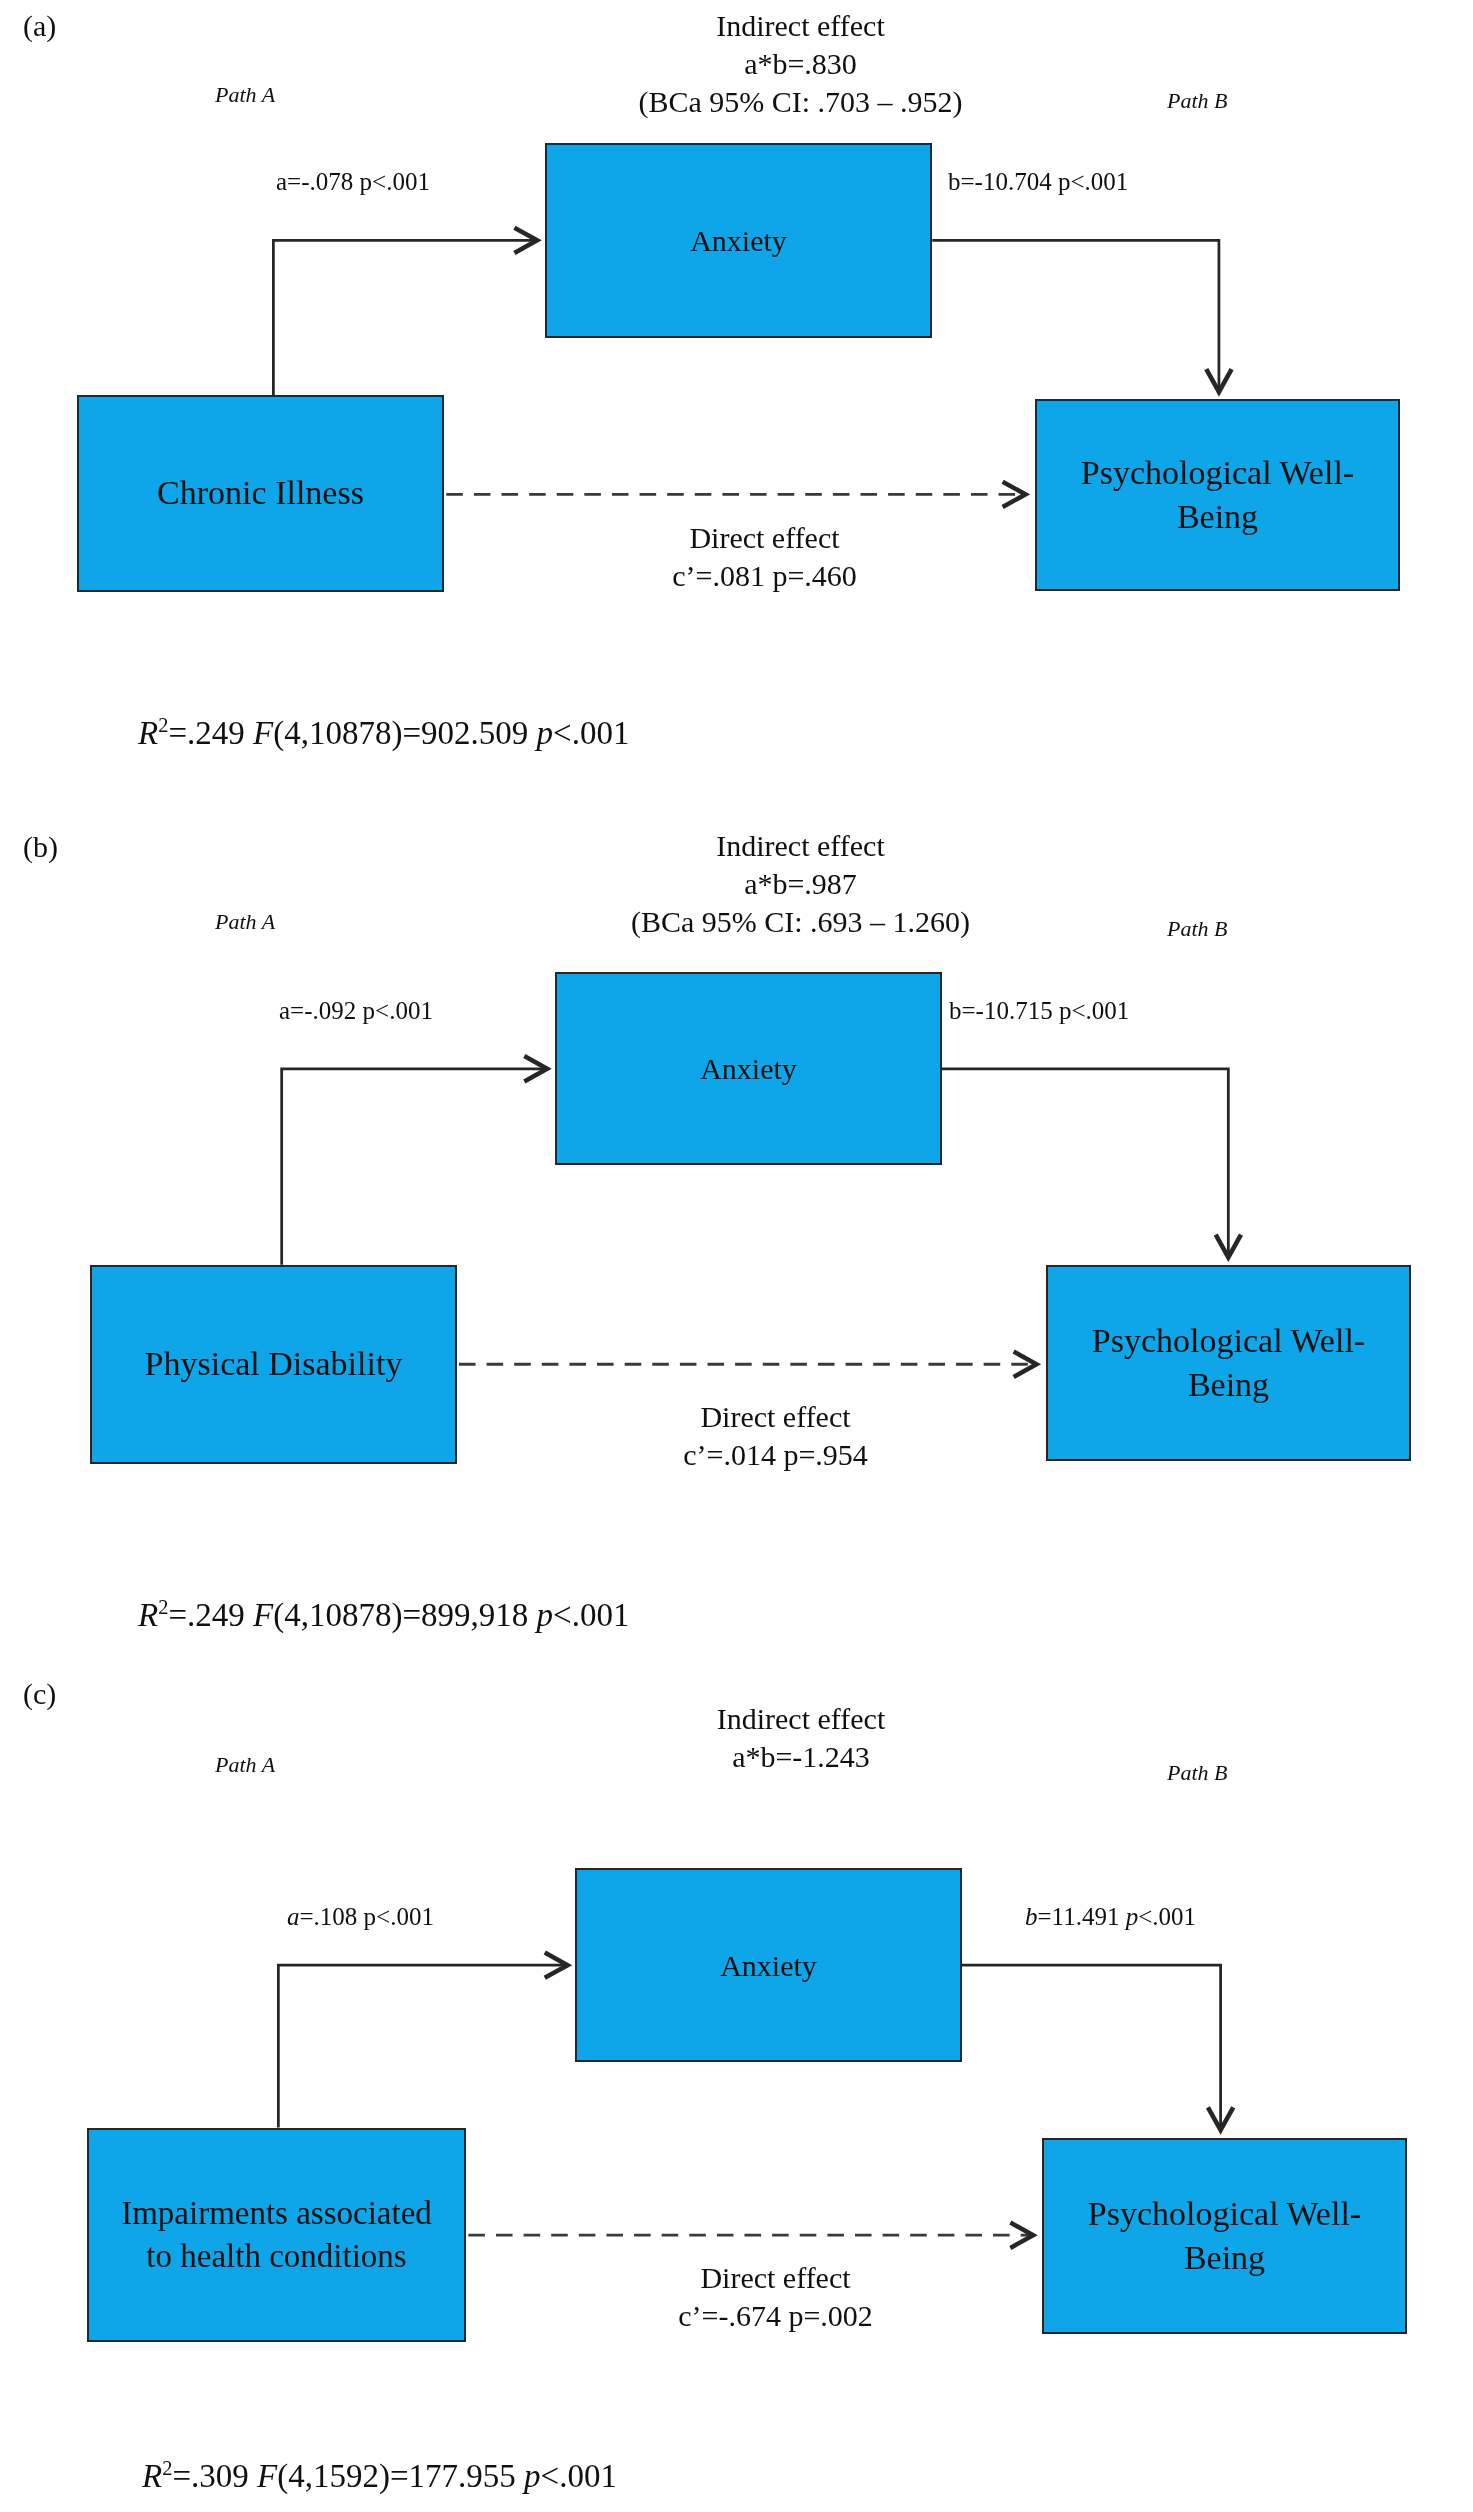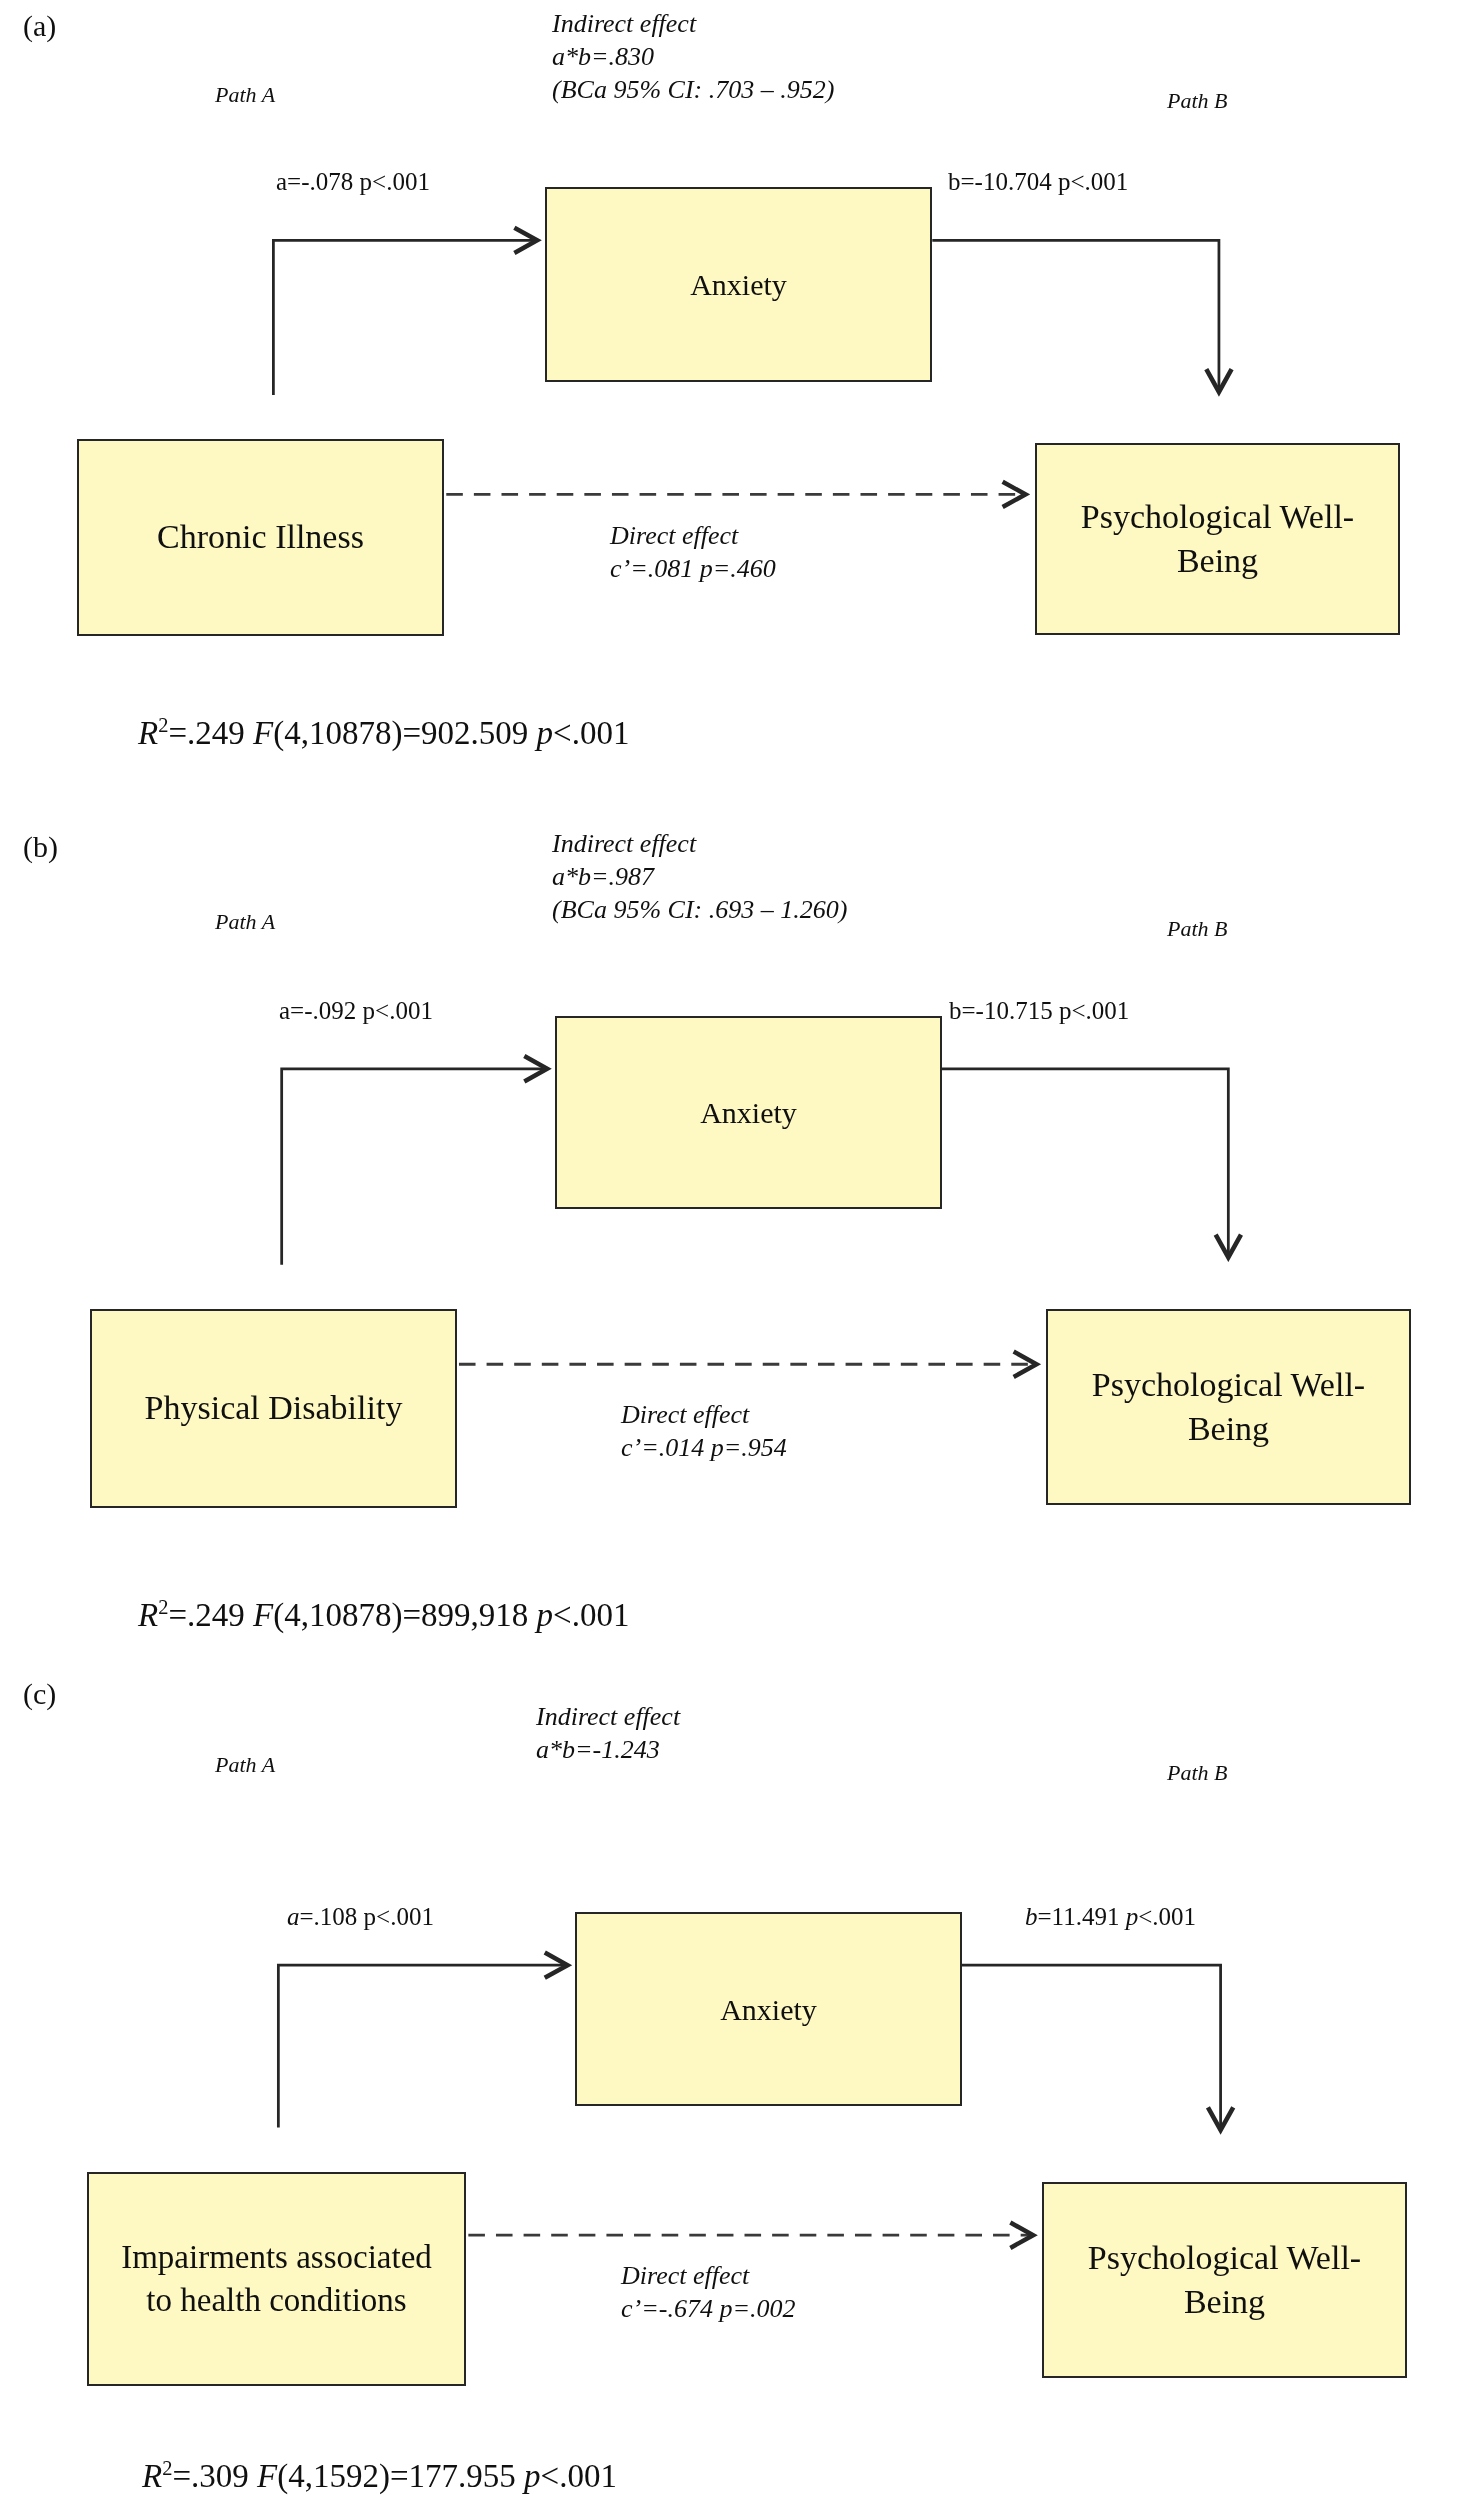--- a/index.html
+++ b/index.html
@@ -3,28 +3,28 @@
 <meta charset="utf-8">
 <style>
   html,body{margin:0;padding:0;background:#ffffff;}
   .canvas{
     position:relative;width:1473px;height:2512px;background:#ffffff;
     font-family:"Liberation Serif","DejaVu Serif",serif;color:#101010;overflow:hidden;
   }
   .abs{position:absolute;}
   .tag{font-size:30px;}
   .pathlabel{font-size:22px;font-style:italic;}
-  .indirect,.direct{font-size:26px;font-style:italic;line-height:1.27;}
+  .indirect,.direct{font-size:30px;text-align:center;line-height:1.27;}
   .coef{font-size:25px;white-space:nowrap;}
   .stats{font-size:33px;white-space:nowrap;margin-left:40px;}
   .it{font-style:italic;}
   .sup{font-size:0.62em;vertical-align:super;}
   .box{
-    position:absolute;box-sizing:border-box;border:2.2px solid #262626;background:#fef9c3;
-    display:flex;align-items:center;justify-content:center;text-align:center;line-height:1.3;margin-top:44px;
+    position:absolute;box-sizing:border-box;border:2.2px solid #262626;background:#0ea5e9;
+    display:flex;align-items:center;justify-content:center;text-align:center;line-height:1.3;
   }
   svg.arrows{position:absolute;left:0;top:0;pointer-events:none;}
 </style>
 </head>
 <body>
 
 <div class="canvas">
 
   <svg class="arrows" width="1473" height="2512" viewBox="0 0 2667 4548">
     <defs>

